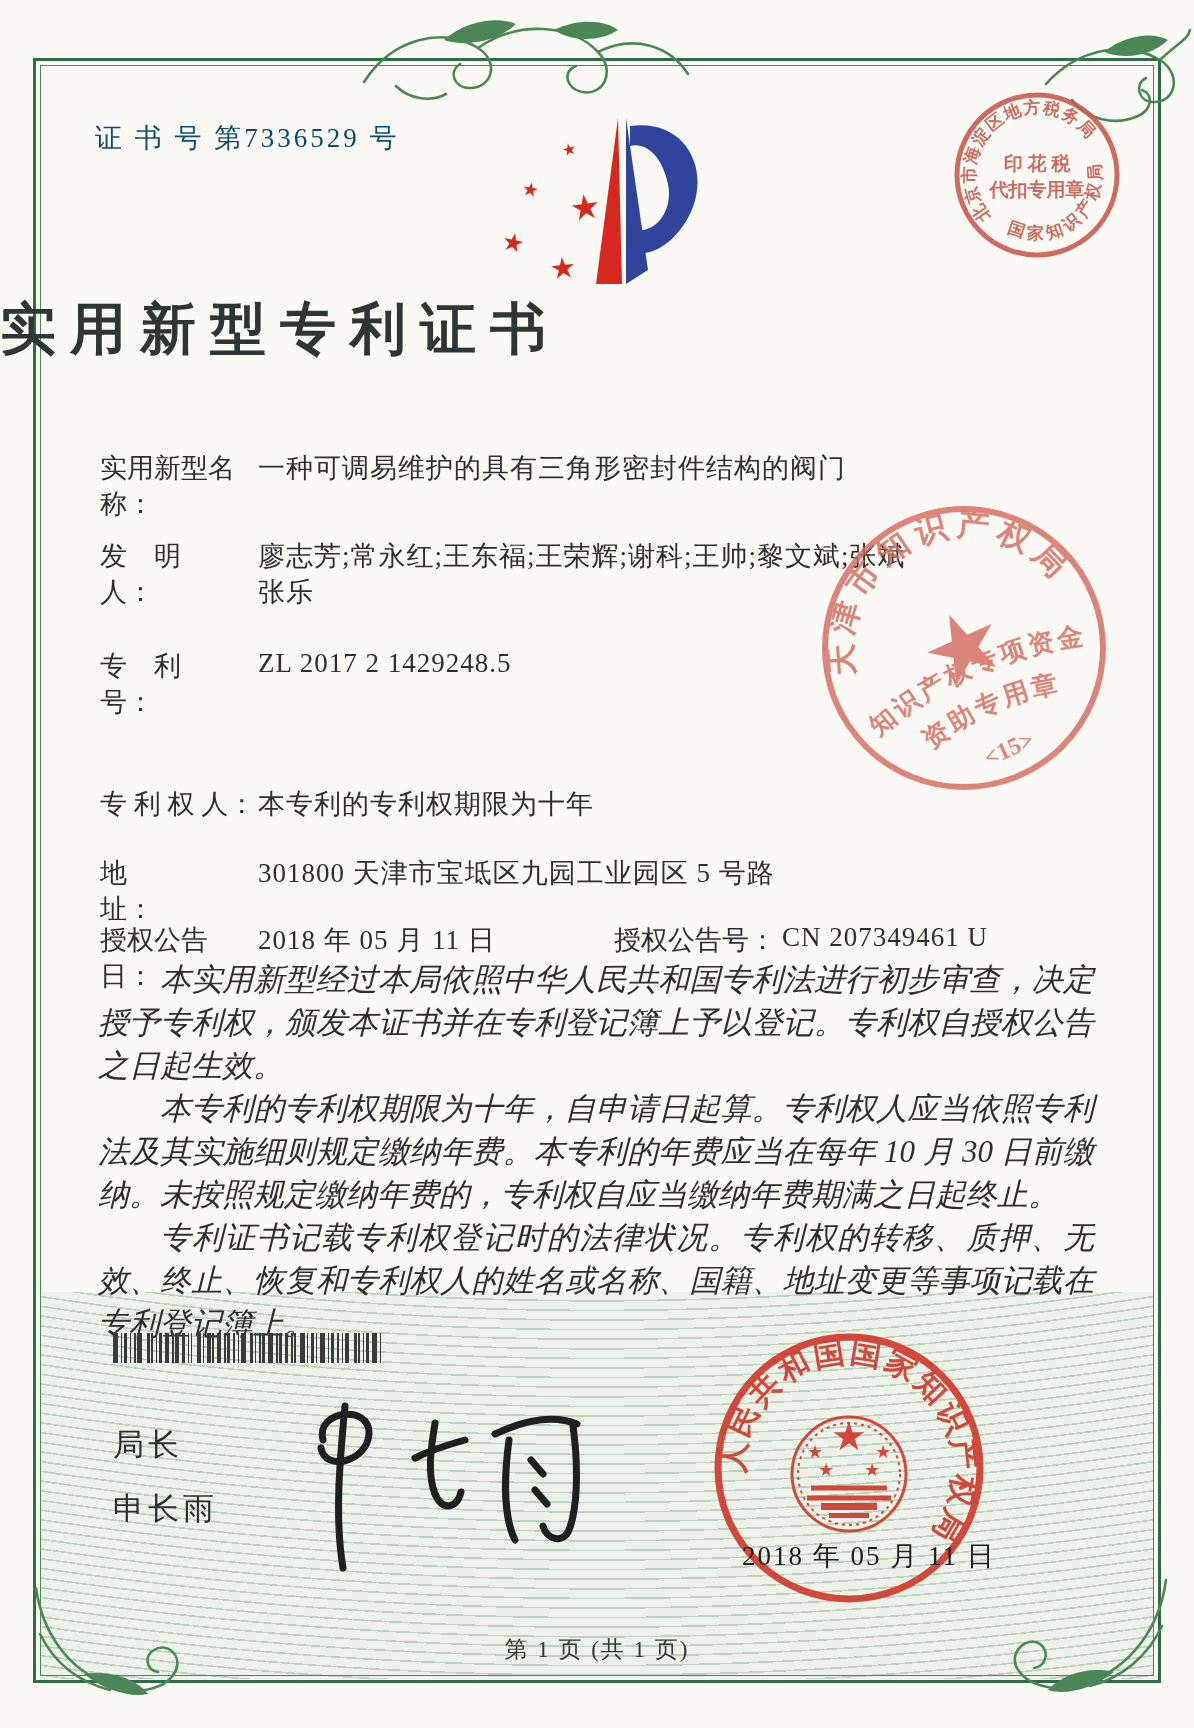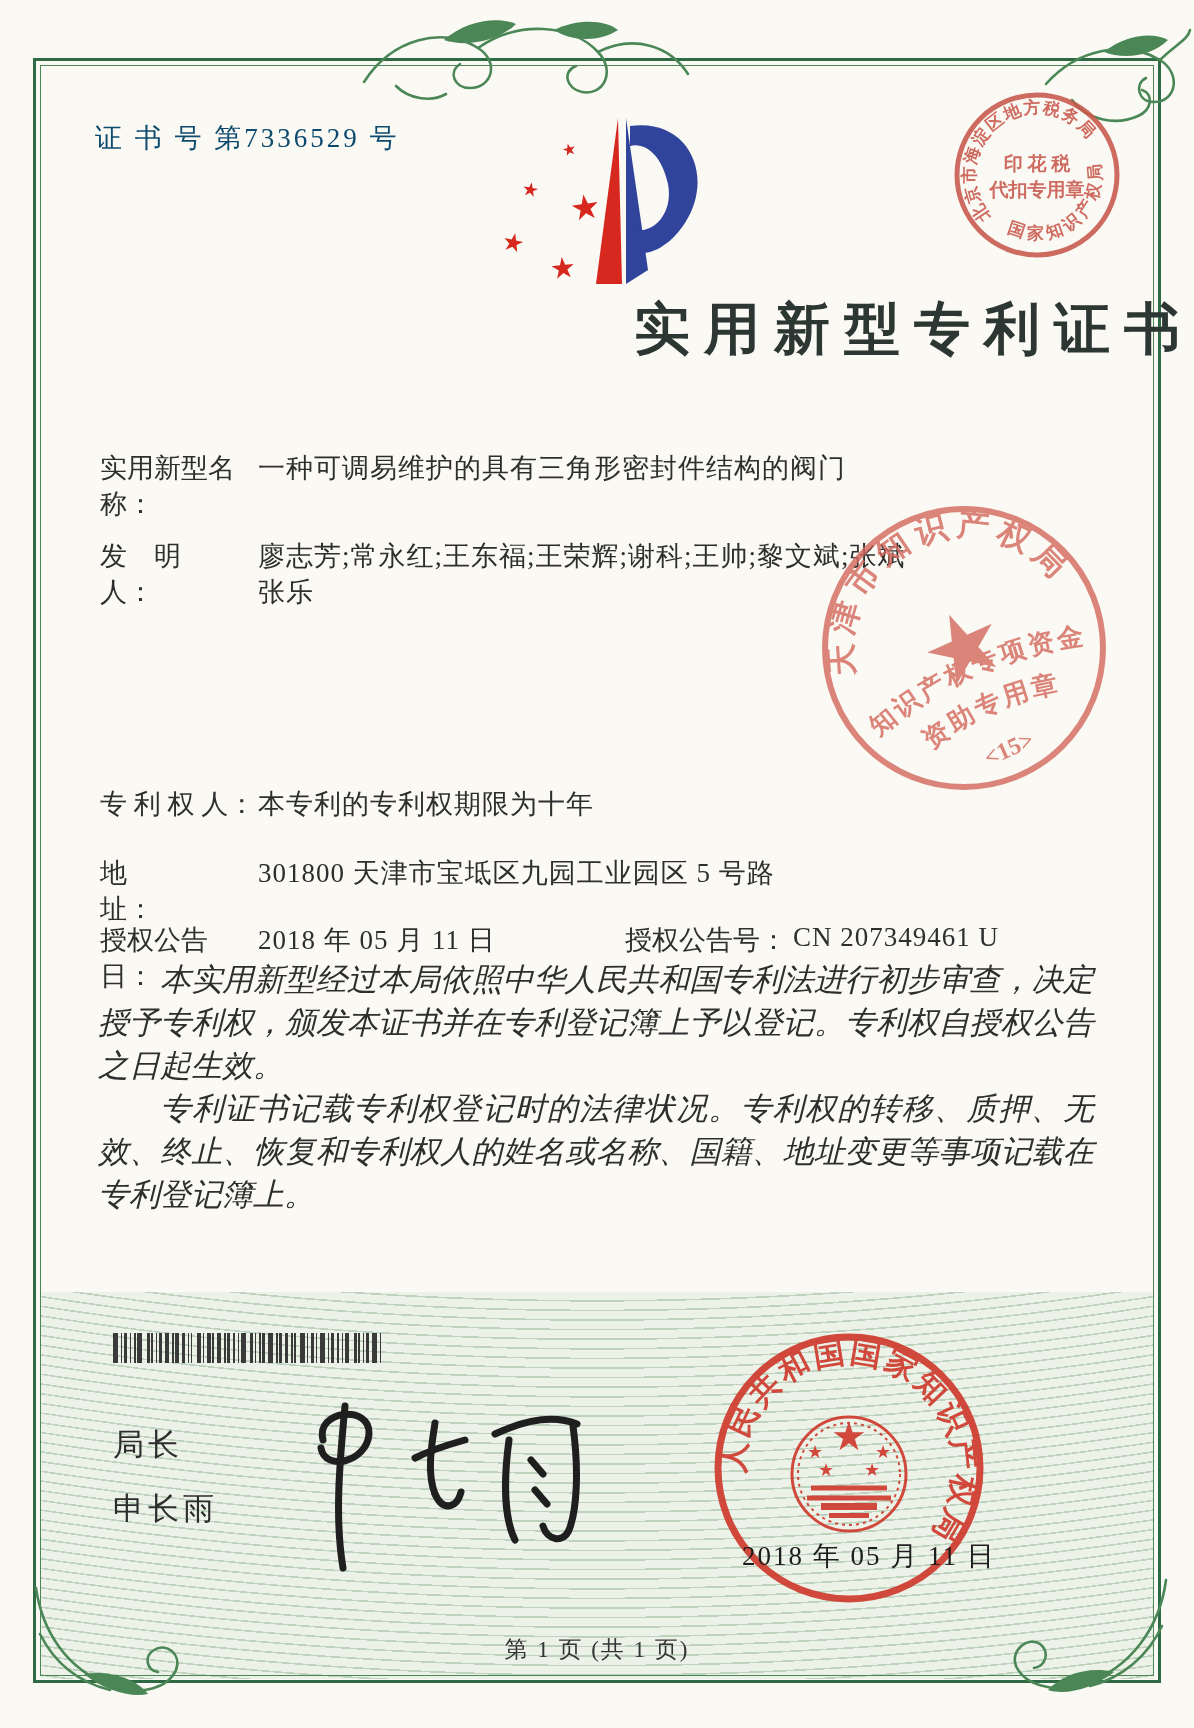--- a/index.html
+++ b/index.html
@@ -28,29 +28,29 @@
       #ecf2e7;
   }
   
   .cert-no{
     position:absolute; left:95px; top:120px; font-size:27px; letter-spacing:3px;
     color:#0c4a6e; z-index:4;
   }
   .logo{ position:absolute; left:488px; top:116px; width:220px; height:172px; z-index:4; }
   .logo .star{ position:absolute; color:#d6281f; line-height:1; font-family:"DejaVu Sans",sans-serif;}
   .title{
-    position:absolute; left:0; top:292px; width:100%; text-align:right;
+    position:absolute; left:0; top:292px; width:100%; text-align:left;
     font-size:56px; font-weight:700; letter-spacing:14px; color:#2c3632; z-index:4;
   }
   
   .row{ position:absolute; left:100px; width:1000px; font-size:27px; z-index:4; color:#2e2e2e;}
   .row .lbl{ display:inline-block; width:158px; vertical-align:top;}
   .row .val{ display:inline-block; vertical-align:top; letter-spacing:1px;}
   .row .val .l2{ display:block; }
-  .row .pair2{ position:absolute; left:525px; top:0;text-align:right; }
+  .row .pair2{ position:absolute; left:514px; top:0;text-align:right; }
   .row .pair2 .lbl{ width:auto; margin-right:6px;}
   
   .paras{ position:absolute; left:98px; top:958px; width:996px; z-index:4;}
   .paras p{ margin:0; font-size:31px; line-height:43px; text-indent:2em;
     text-align:justify; color:#2e2e2e;font-style:italic;}
   
   .barcode{ position:absolute; left:113px; top:1333px; width:332px; height:30px; z-index:4;
     display:flex; align-items:stretch;}
   .barcode i{ display:block; background:#3a3a38; }
   
@@ -133,33 +133,37 @@
   </div>
 
   <div class="title">实用新型专利证书</div>
 
   <div class="row" style="top:538px">
     <span class="lbl">发　明　人：</span><span class="val"><span>廖志芳;常永红;王东福;王荣辉;谢科;王帅;黎文斌;张斌</span><span class="l2">张乐</span></span>
   </div>
   <div class="row" style="top:450px">
     <span class="lbl">实用新型名称：</span><span class="val">一种可调易维护的具有三角形密封件结构的阀门</span>
   </div>
+  <div class="row" style="top:648px">
+    <span class="lbl">专　利　号：</span><span class="val">ZL 2017 2 1429248.5</span>
+  </div>
   <div class="row" style="top:786px">
     <span class="lbl">专 利 权 人：</span><span class="val">本专利的专利权期限为十年</span>
   </div>
   <div class="row" style="top:855px">
     <span class="lbl">地　　　　址：</span><span class="val">301800 天津市宝坻区九园工业园区 5 号路</span>
   </div>
   <div class="row" style="top:922px">
     <span class="lbl">授权公告日：</span><span class="val">2018 年 05 月 11 日</span>
     <span class="pair2"><span class="lbl">授权公告号：</span><span class="val">CN 207349461 U</span></span>
   </div>
 
   <div class="paras">
     <p>本实用新型经过本局依照中华人民共和国专利法进行初步审查，决定授予专利权，颁发本证书并在专利登记簿上予以登记。专利权自授权公告之日起生效。</p>
+    <p>本专利的专利权期限为十年，自申请日起算。专利权人应当依照专利法及其实施细则规定缴纳年费。本专利的年费应当在每年 10 月 30 日前缴纳。未按照规定缴纳年费的，专利权自应当缴纳年费期满之日起终止。</p>
     <p>专利证书记载专利权登记时的法律状况。专利权的转移、质押、无效、终止、恢复和专利权人的姓名或名称、国籍、地址变更等事项记载在专利登记簿上。</p>
   </div>
 
   <div class="barcode" id="barcode">
       <i style="width: 4.65px; margin-right: 3px;"></i>
       <i style="width: 1.55px; margin-right: 1.5px;"></i>
       <i style="width: 3.1px; margin-right: 3px;"></i>
       <i style="width: 1.55px; margin-right: 3px;"></i>
       <i style="width: 1.55px; margin-right: 1.5px;"></i>
       <i style="width: 4.65px; margin-right: 4.5px;"></i>

